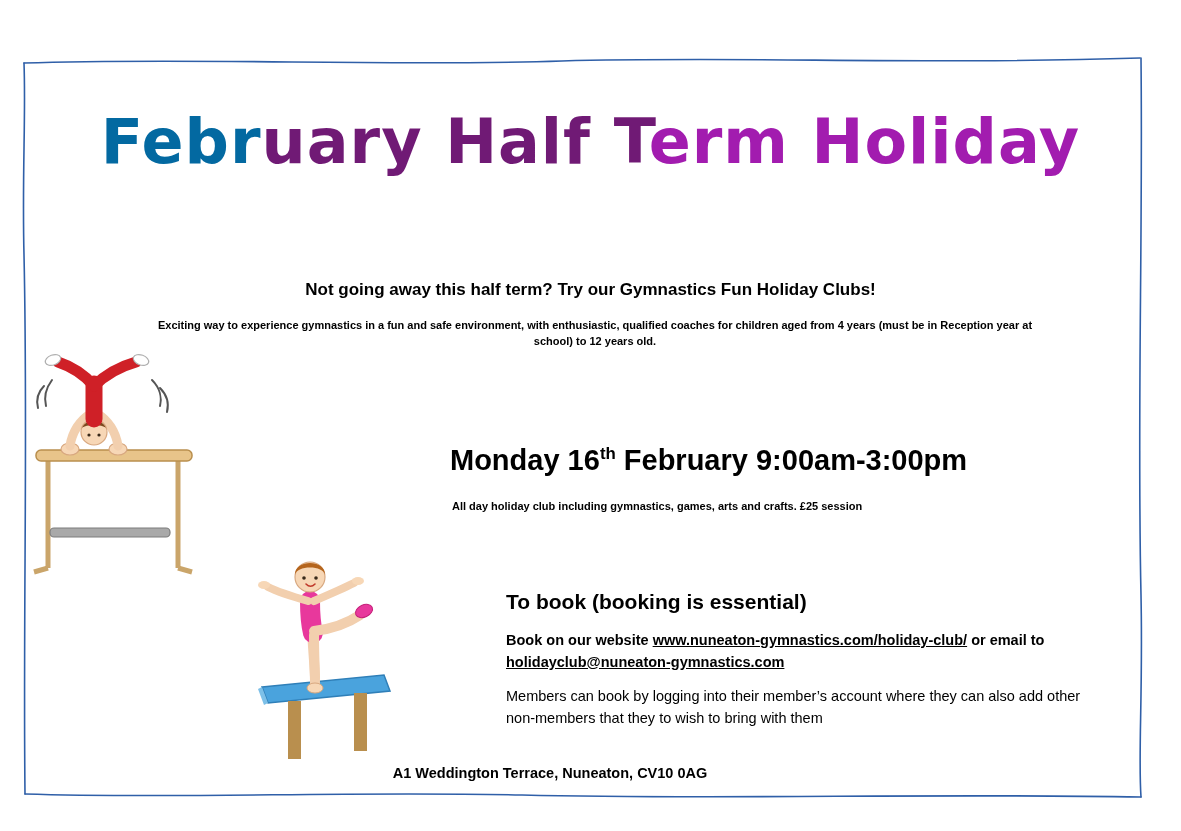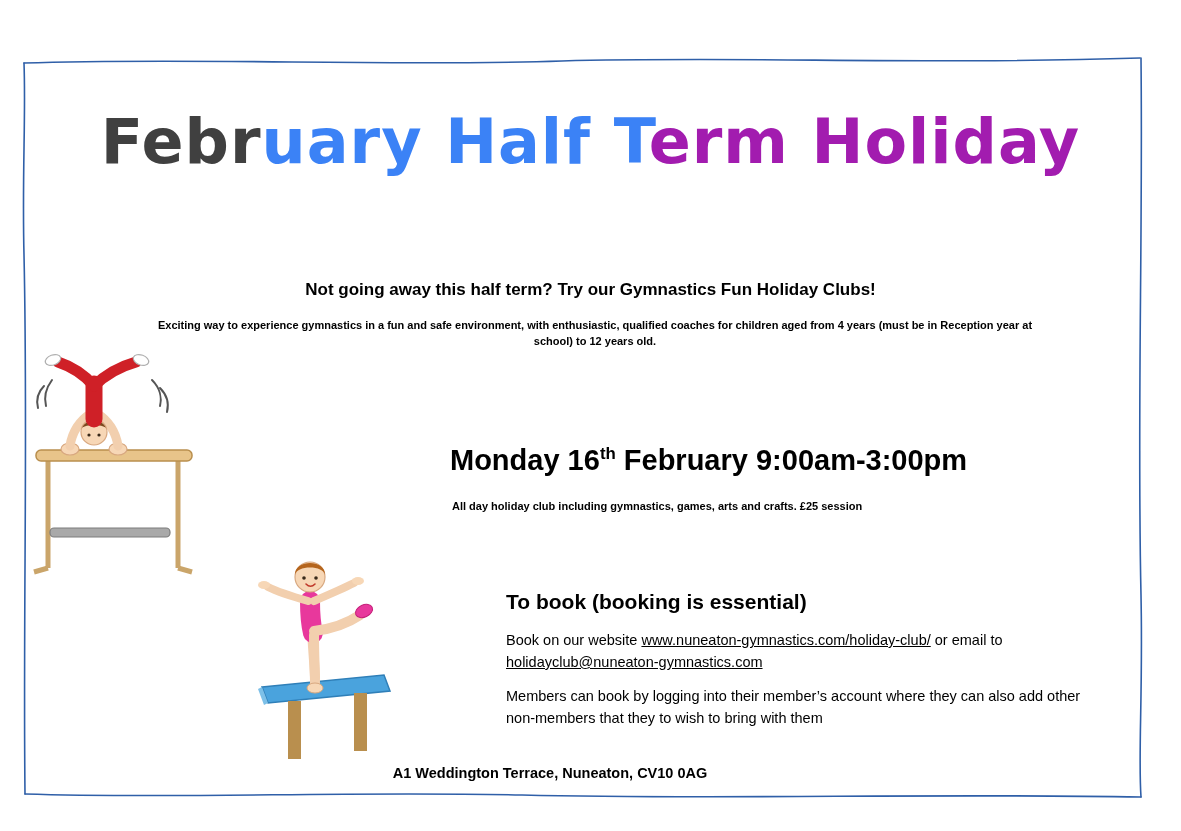--- a/index.html
+++ b/index.html
@@ -31,22 +31,22 @@
     left: 0;
     top: 105px;
     width: 1181px;
     text-align: center;
     font-family: "DejaVu Sans", sans-serif;
     font-size: 62px;
     font-weight: bold;
     letter-spacing: 1px;
     white-space: nowrap;
   }
-  .title .c1 { color: #404040; }
-  .title .c2 { color: #3b82f6; }
+  .title .c1 { color: #0369a1; }
+  .title .c2 { color: #701a75; }
   .title .c3 { color: #a21caf; }
 
   .subhead {
     position: absolute;
     left: 0;
     top: 280px;
     width: 1181px;
     text-align: center;
     font-size: 17px;
     font-weight: bold;
@@ -95,21 +95,21 @@
     font-weight: bold;
     white-space: nowrap;
   }
 
   .book-line1 {
     position: absolute;
     left: 506px;
     top: 630px;
     width: 580px;
     font-size: 14.5px;
-    font-weight: normal;
+    font-weight: bold;
     line-height: 1.5;
   }
   .book-line1 a, .book-line1 .link {
     color: #000000;
     text-decoration: underline;
   }
 
   .book-line2 {
     position: absolute;
     left: 506px;

